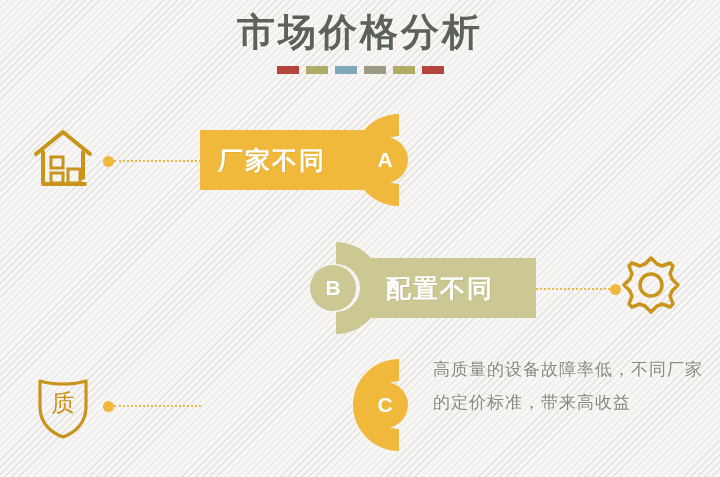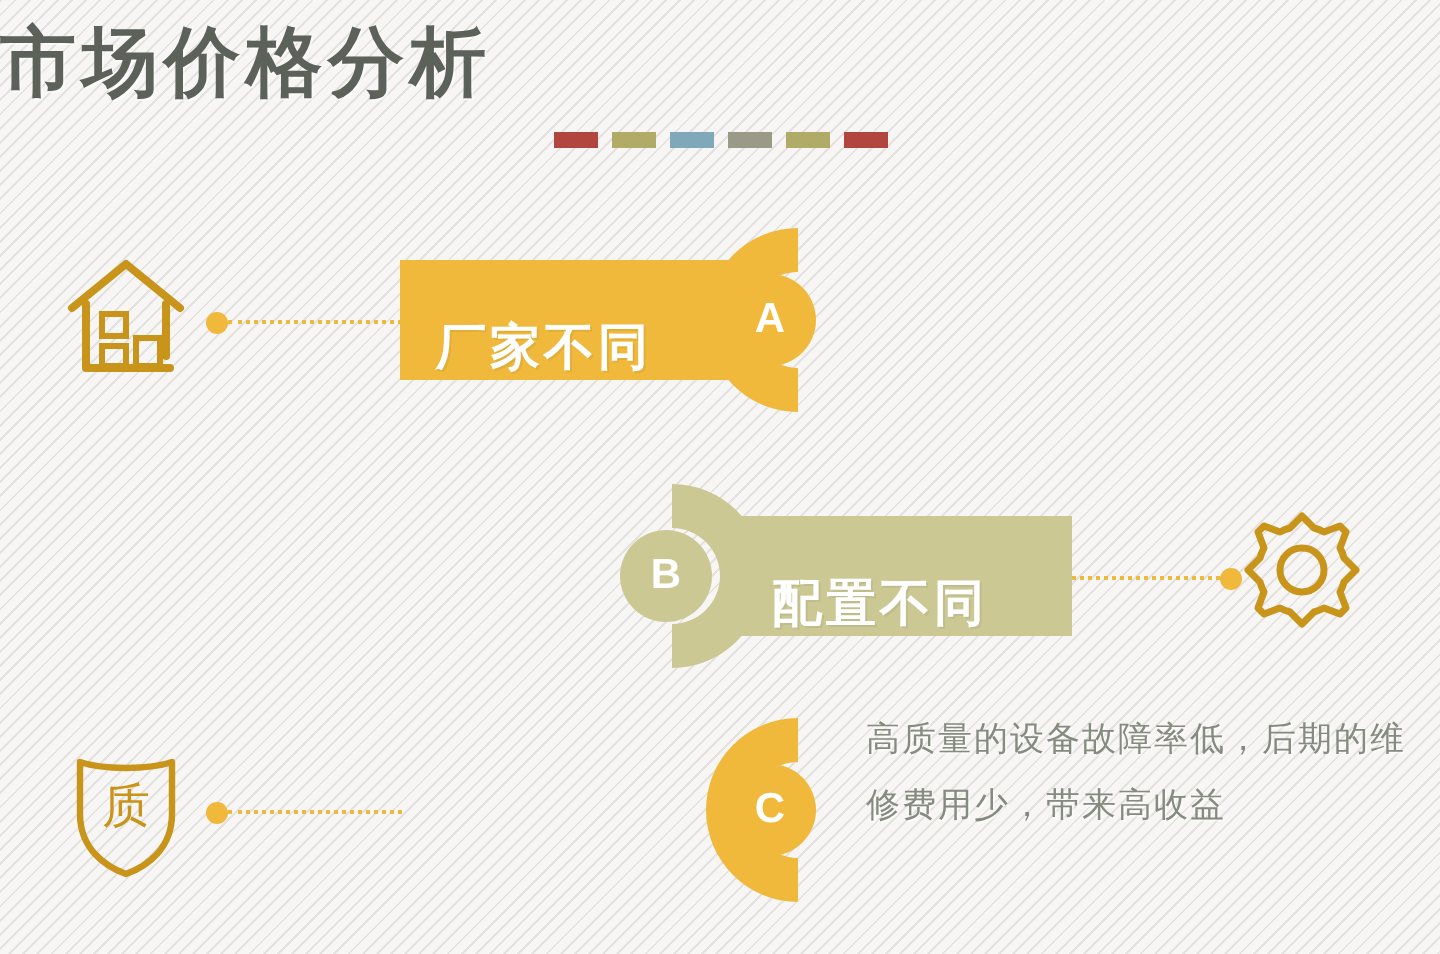--- a/index.html
+++ b/index.html
@@ -26,20 +26,21 @@
       rgba(250,249,247,0) 5px
     );
   }
 
   
   #title-block {
     position: absolute;
     top: 8px;
     left: 0;
     width: 720px;
+    text-align: center;
   }
   #page-title {
     font-size: 38px;
     font-weight: bold;
     color: #5c6159;
     letter-spacing: 3px;
     line-height: 48px;
     text-shadow: 1px 1px 0 rgba(255,255,255,0.55);
   }
   #title-dashes {
@@ -63,21 +64,21 @@
   #row-a { top: 100px; }
   #row-b { top: 228px; }
   #row-c { top: 345px; }
 
   
   .label-bar {
     position: absolute;
     top: 30px;
     height: 60px;
     display: flex;
-    align-items: flex-end;
+    align-items: center;
   }
   .label-text {
     color: #ffffff;
     font-size: 25px;
     font-weight: bold;
     letter-spacing: 2px;
     white-space: nowrap;
     text-shadow: 1px 1px 0 rgba(0,0,0,0.06);
   }
   .row-ltr .label-bar { left: 200px; width: 150px; padding-left: 18px; }
@@ -276,16 +277,16 @@
       <svg width="110" height="110" viewBox="0 0 110 110">
         <path d="M 74 9 A 46 46 0 1 0 74 101 L 74 79 A 24 24 0 1 1 74 31 Z" fill="#f0b93b"></path>
       </svg>
     </div>
 
 
     <div class="badge-letter" style="background:#f0b93b">
       <span>C</span>
     </div>
 
-    <div class="body-text">高质量的设备故障率低，后期的维修费用少，带来高收益</div>
+    <div class="body-text">高质量的设备故障率低，不同厂家的定价标准，带来高收益</div>
   </div>
 
 </div>
 
 </body></html>

